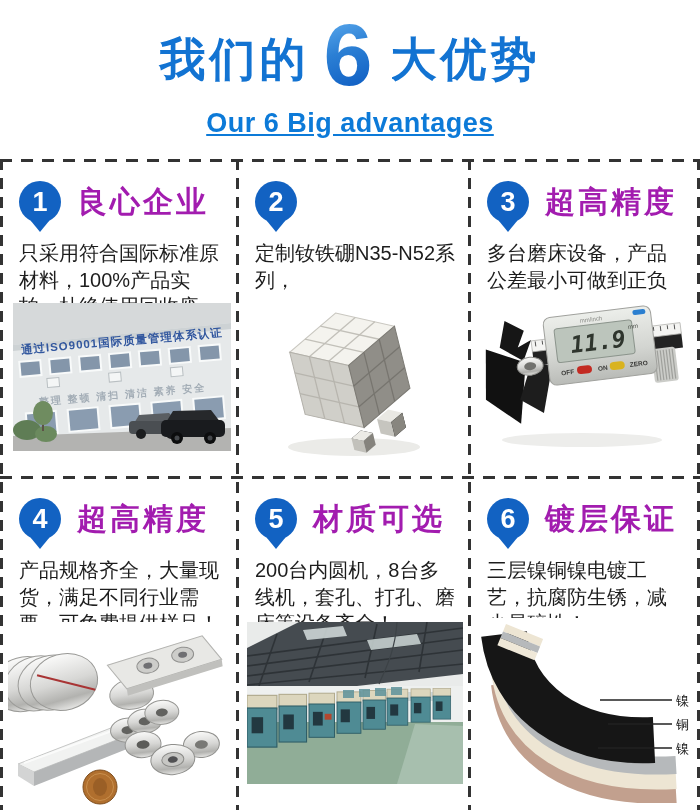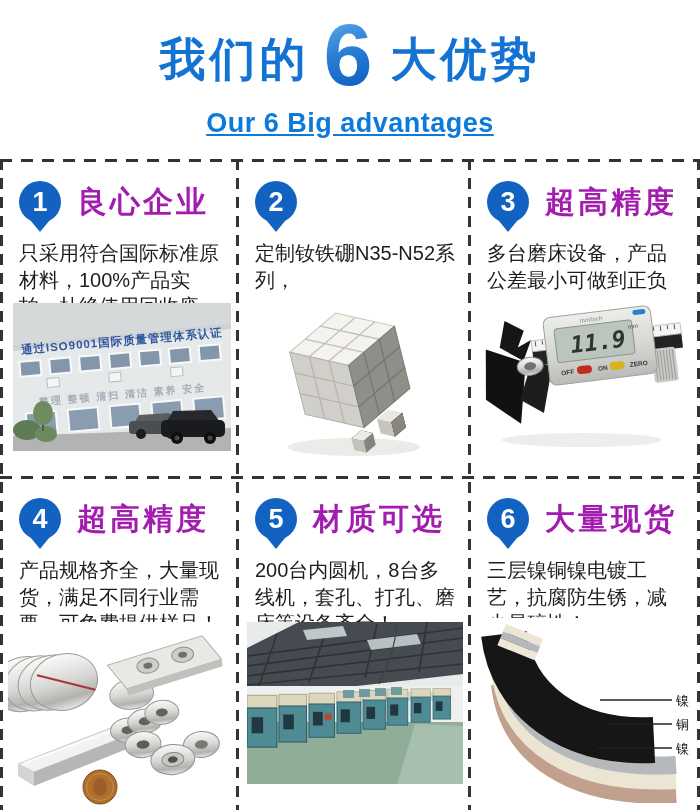--- a/index.html
+++ b/index.html
@@ -382,21 +382,21 @@
         </g>
       </svg>
     </div>
   </section>
 
   <section class="cell c6">
     <div class="cell-head">
       <div class="badge">
           <span>6</span>
         </div>
-      <h2 class="heading">大量现货</h2>
+      <h2 class="heading">镀层保证</h2>
     </div>
     <p class="body">三层镍铜镍电镀工艺，抗腐防生锈，减少易碎性！</p>
     <div class="imgbox">
       <svg viewBox="0 0 220 185" preserveAspectRatio="none">
         <rect width="220" height="185" fill="#fff"></rect>
         <g fill="none" stroke-linecap="butt">
           <path d="M26,40 C34,112 98,154 200,148" transform="translate(0,26)" stroke="#c2a08e" stroke-width="22"></path>
           <path d="M26,40 C34,112 98,154 200,148" transform="translate(0,12)" stroke="#ede5d3" stroke-width="22"></path>
           <path d="M26,40 C34,112 98,154 200,148" transform="translate(0,-1)" stroke="#b6b9bb" stroke-width="18"></path>
           <path d="M28,36 C36,104 96,146 178,142" transform="translate(0,-20)" stroke="#161616" stroke-width="46"></path>

